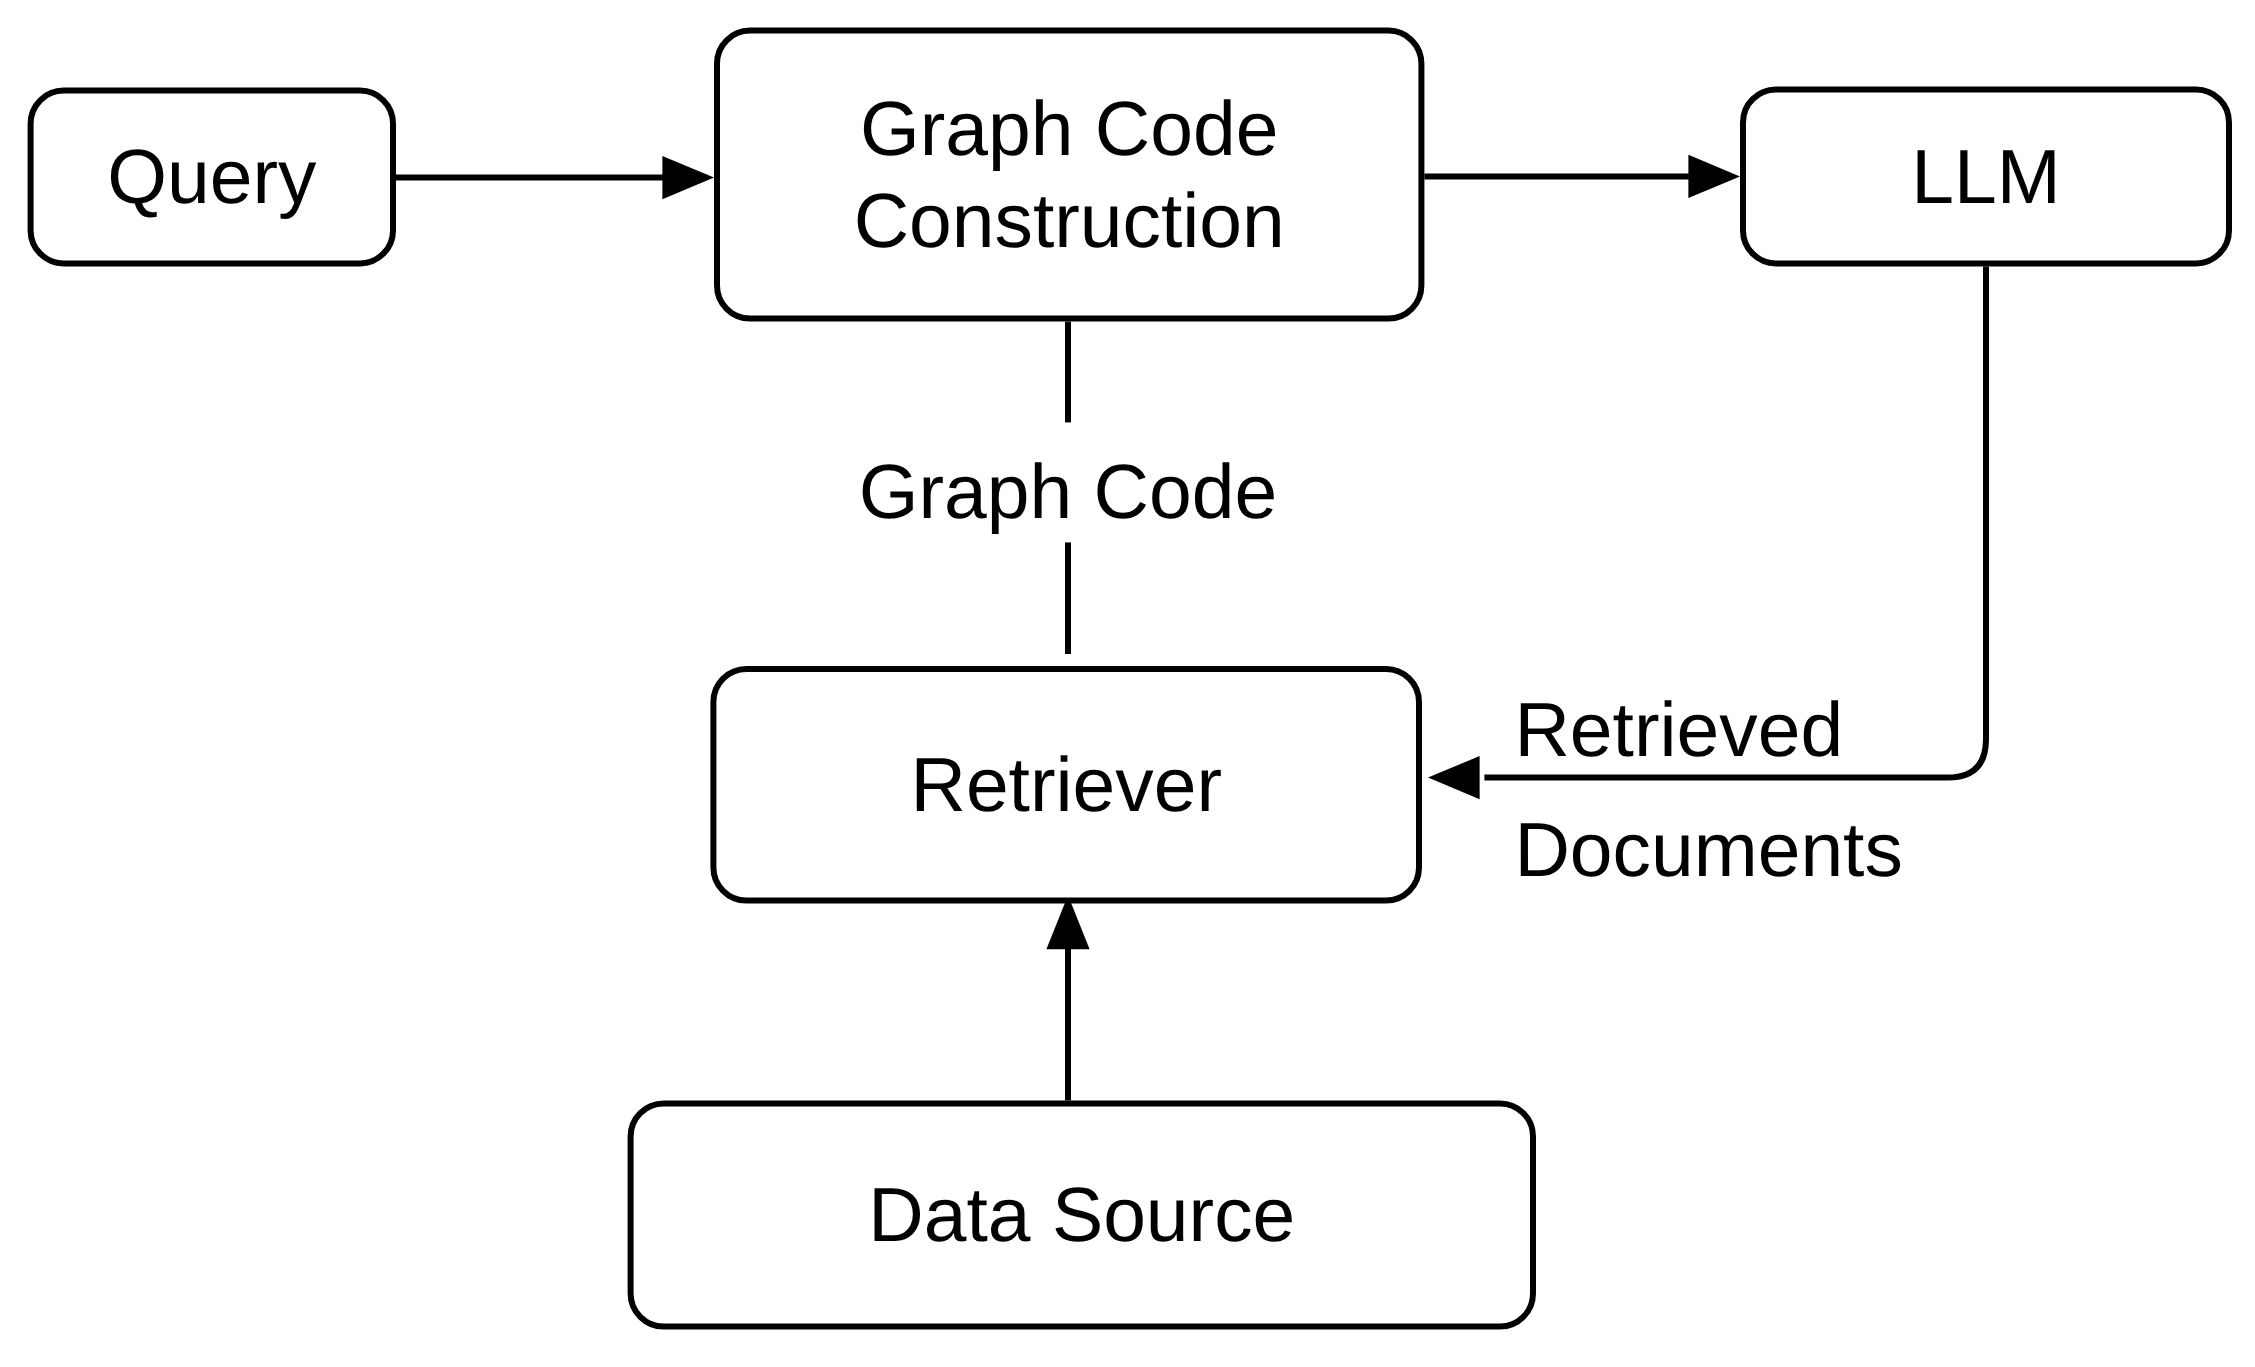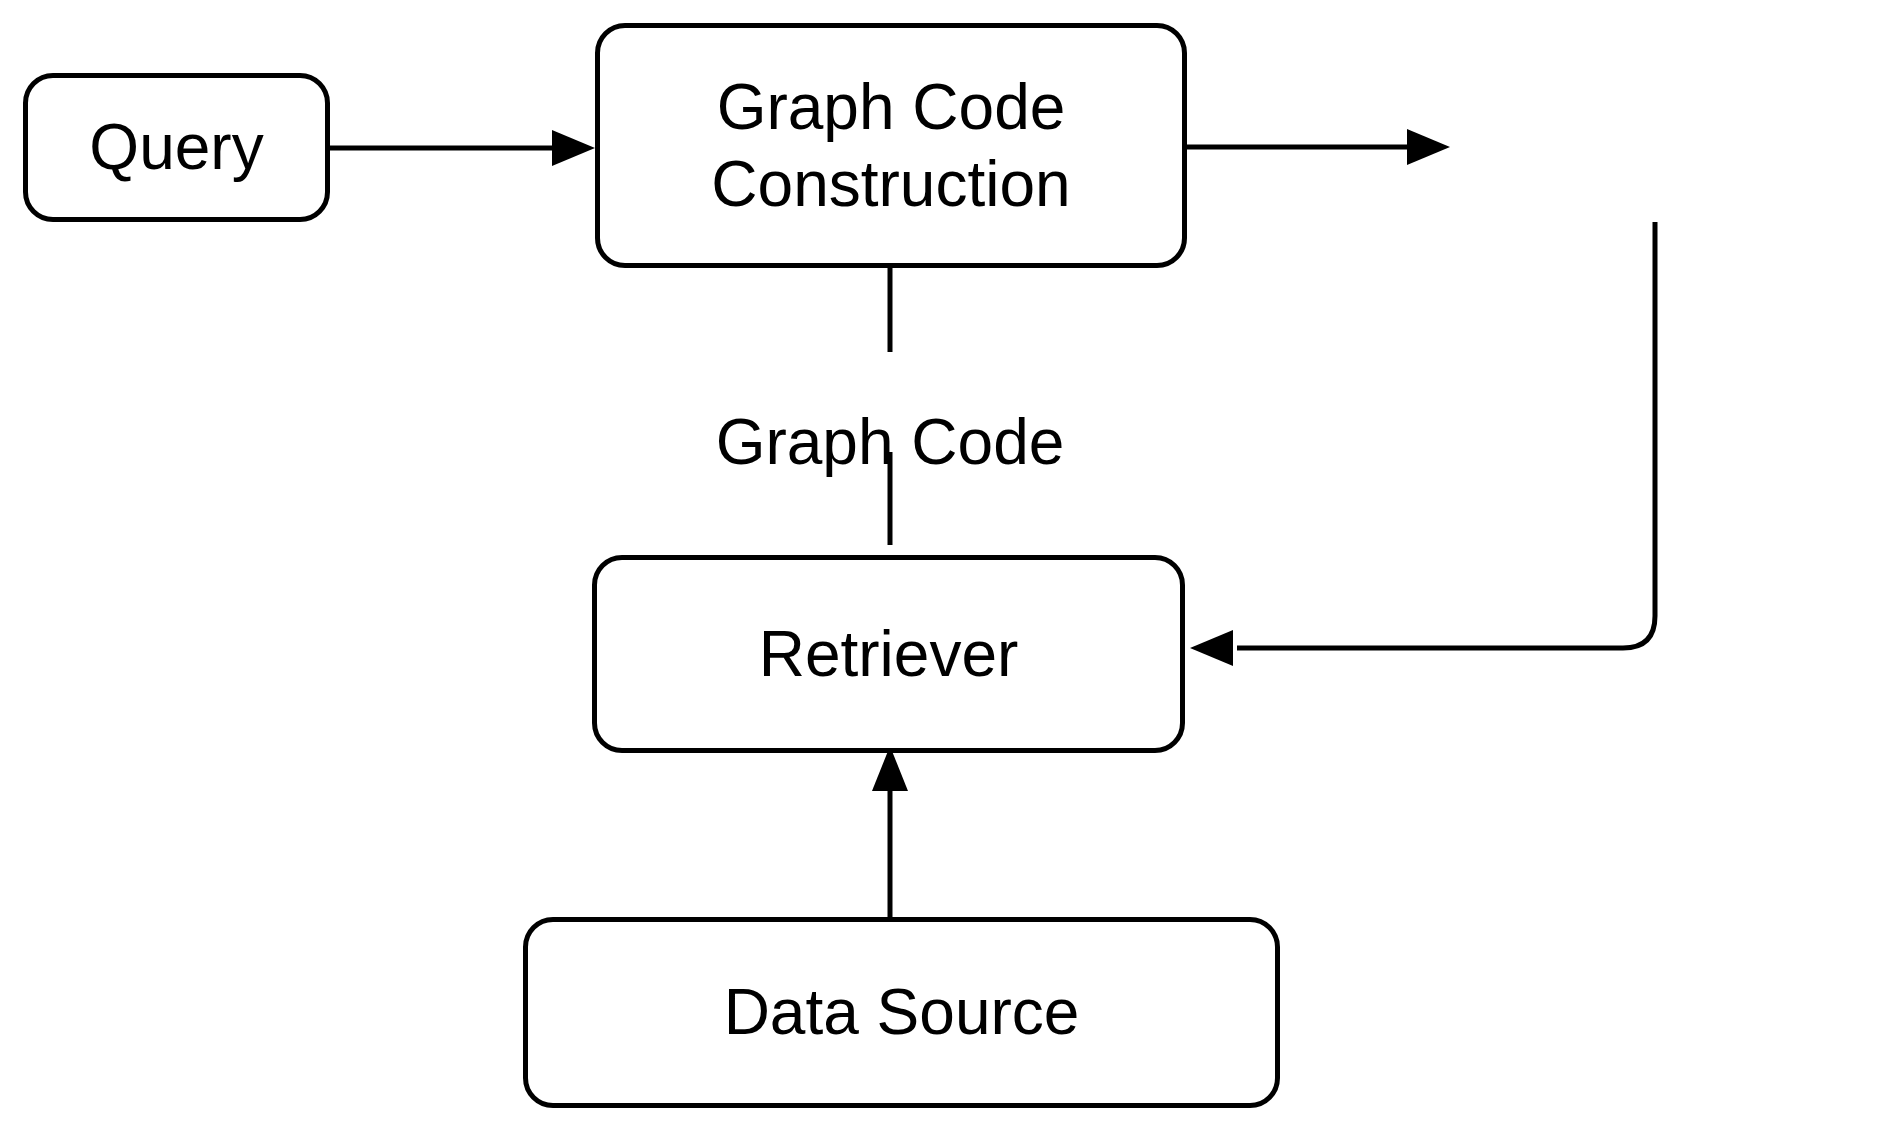--- a/index.html
+++ b/index.html
@@ -50,21 +50,20 @@
   .node-gcc          { left: 595px;  top: 23px;  width: 592px; height: 245px; }
   .node-llm          { left: 1450px; top: 72px;  width: 410px; height: 150px; }
   .node-retriever    { left: 592px;  top: 545px; width: 593px; height: 198px; margin-top: 10px; }
   .node-datasource   { left: 523px;  top: 917px; width: 757px; height: 191px; font-size: 64px; }
 
   .edge-label {
     position: absolute;
     font-size: 64px;
     line-height: 1;
     white-space: nowrap;
-    margin-top: 32px;
   }
   .edge-label-graphcode {
     left: 890px;
     top: 378px;
     transform: translateX(-50%);
   }
   .edge-label-retrieved {
     left: 1262px;
     top: 558px;
     width: 370px;
@@ -97,25 +96,29 @@
   </svg>
 
   <div class="node node-gcc">
     <span>Graph Code Construction</span>
   </div>
 
   <div class="node node-query">
     <span>Query</span>
   </div>
 
+  <div class="node node-llm">
+    <span>LLM</span>
+  </div>
 
   <div class="node node-retriever">
     <span>Retriever</span>
   </div>
 
   <div class="node node-datasource">
     <span>Data Source</span>
   </div>
 
   <div class="edge-label edge-label-graphcode">Graph Code</div>
 
+  <div class="edge-label edge-label-retrieved">Retrieved Documents</div>
 
 </div>
 
 </body></html>

